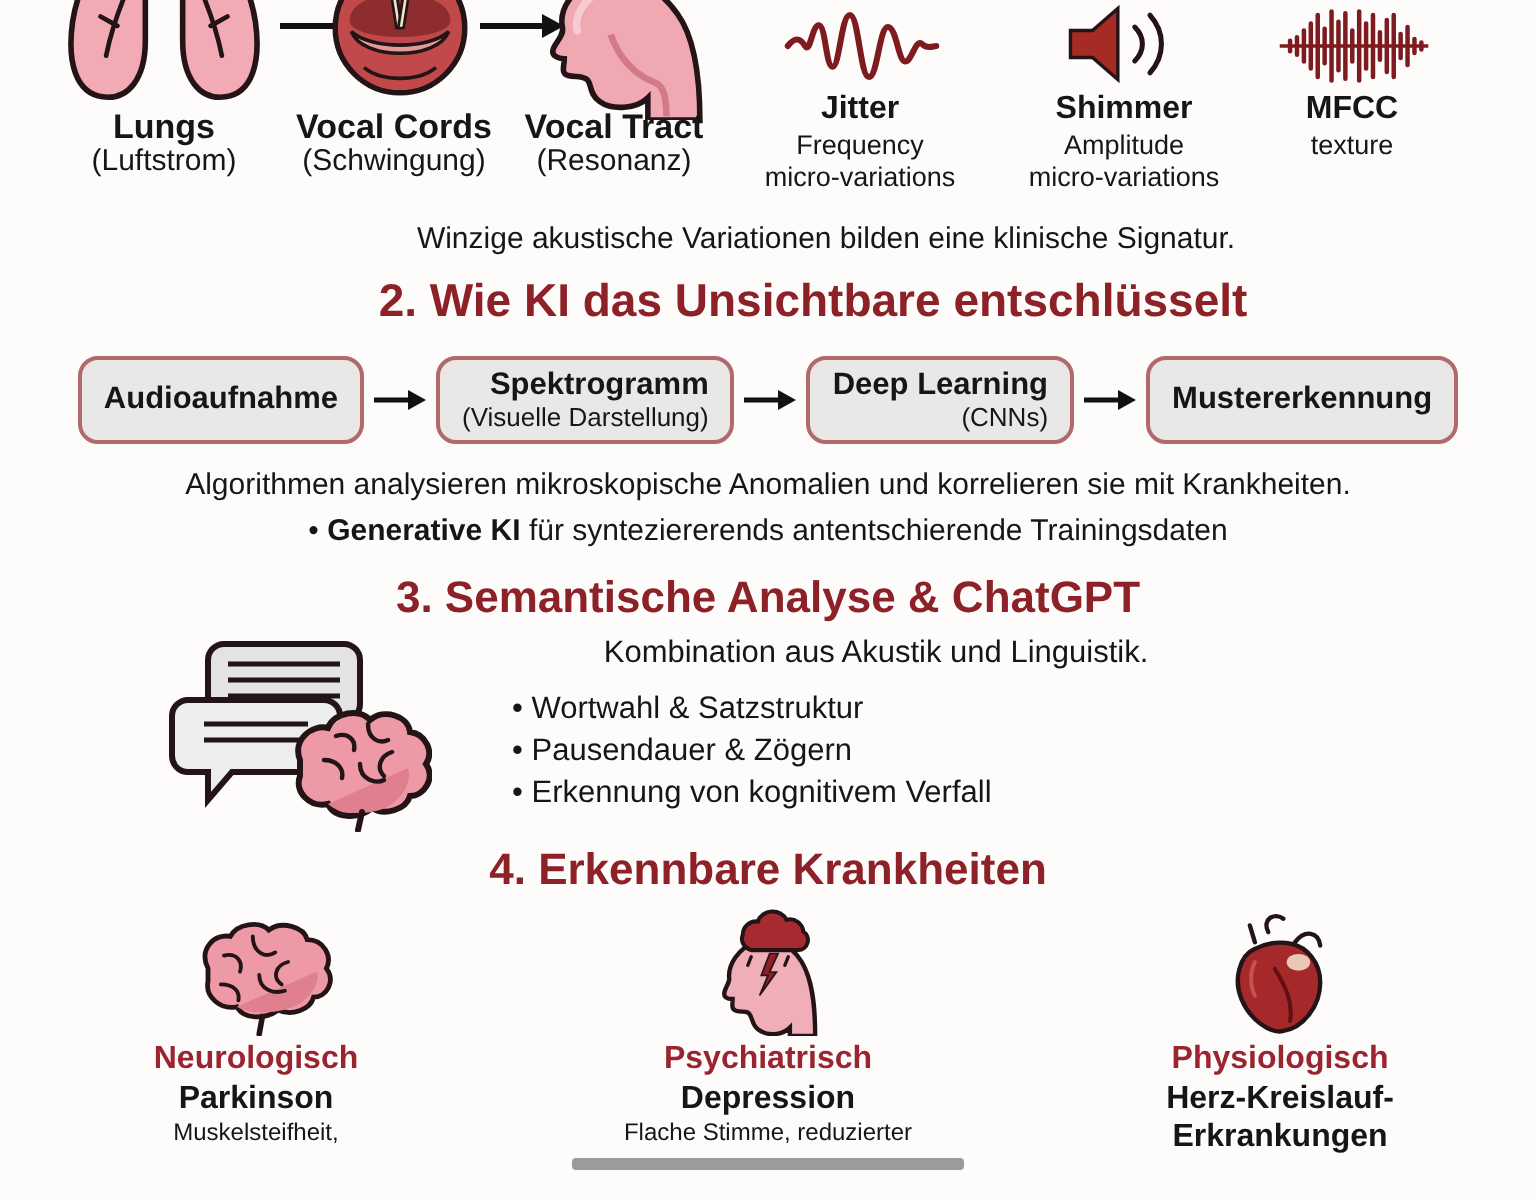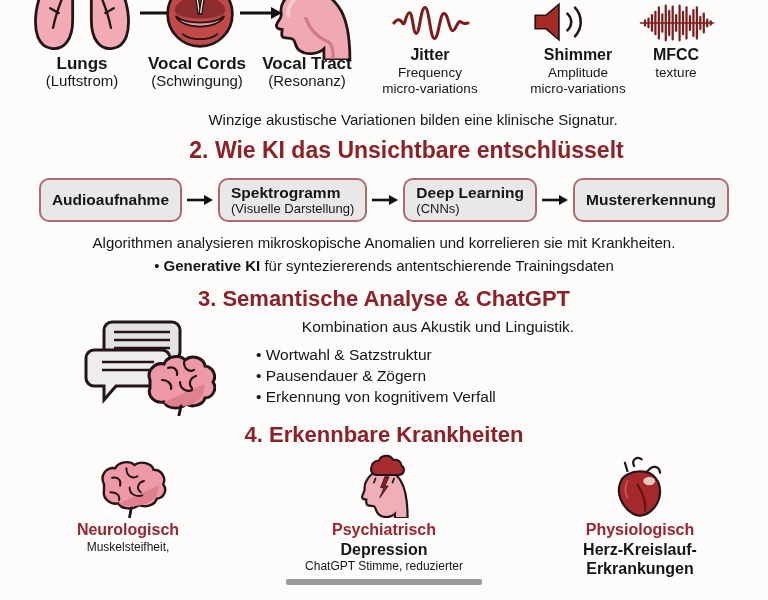--- a/index.html
+++ b/index.html
@@ -20,21 +20,21 @@
   
   .caption1 { margin-top:7px; padding-left:58px; text-align:center; font-size:15px; }
   .h-red { text-align:center; font-weight:bold; color:#8C2127; }
   .h2 { margin-top:9px; font-size:23px;padding-left:45px; }
   .h3 { margin-top:12px; font-size:22px; }
   .h4 { margin-top:2px; font-size:22px; }
 
   
   .flow-row { margin-top:14px; display:flex; justify-content:center; align-items:center; gap:5px; }
   .flow-box { background:#EAE7E7; border:2px solid #B06A6E; border-radius:10px;
-              padding:4px 11px; text-align:left; min-height:44px;
+              padding:4px 11px; text-align:right; min-height:44px;
               display:flex; flex-direction:column; justify-content:center; }
   .flow-box .t { font-weight:bold; font-size:15.5px; white-space:nowrap; line-height:1.15; }
   .flow-box .s { font-size:13px; white-space:nowrap; line-height:1.1; }
   .caption2 { margin-top:12px; text-align:center; font-size:15px; }
   .bullet-line { margin-top:6px; text-align:center; font-size:15px; }
   .bullet-line::before { content:"•  "; }
   .bullet-line b { font-weight:bold; }
 
   
   .sec3-body { position:relative; height:104px; margin-top:4px; }
@@ -138,21 +138,21 @@
         <line x1="80" y1="18" x2="80" y2="26"></line>
         <line x1="84" y1="20" x2="84" y2="24"></line>
       </g>
     </svg>
 
     <div class="abs feat-label" style="left:355px; top:46px; width:150px;">
       <div class="t">Jitter</div>
       <div class="s">Frequency</div>
       <div class="s">micro-variations</div>
     </div>
-    <div class="abs feat-label" style="left:503px; top:46px; width:150px;">
+    <div class="abs feat-label" style="left:487px; top:46px; width:150px;">
       <div class="t">Shimmer</div>
       <div class="s">Amplitude</div>
       <div class="s">micro-variations</div>
     </div>
     <div class="abs feat-label" style="left:601px; top:46px; width:150px;">
       <div class="t">MFCC</div>
       <div class="s">texture</div>
     </div>
   </div>
 
@@ -227,37 +227,38 @@
     <div class="col">
       <div class="icon-wrap">
         <svg width="80" height="58" viewBox="0 0 100 72">
           <path d="M20,30 C14,18 24,8 34,10 C38,2 52,0 58,6 C66,0 80,4 82,12 C92,12 98,22 94,30 C100,38 94,48 86,48 C84,56 72,60 64,56 C56,62 42,62 38,54 C28,56 18,48 20,38 Z" fill="#EE9AA6" stroke="#241418" stroke-width="3"></path>
           <path d="M38,54 C48,60 70,58 80,50 C86,45 90,38 88,32" fill="#E0808F"></path>
           <path d="M30,22 C38,20 42,26 40,32 M48,10 C48,20 56,24 62,20 M70,26 C62,28 60,36 66,40 M28,40 C36,40 40,44 39,50 M52,34 C52,44 62,46 68,44" fill="none" stroke="#241418" stroke-width="2.4" stroke-linecap="round"></path>
           <path d="M54,60 L52,71" stroke="#241418" stroke-width="3.5" stroke-linecap="round"></path>
         </svg>
       </div>
       <div class="cat">Neurologisch</div>
+      <div class="name">Parkinson</div>
       <div class="name"></div>
       <div class="detail">Muskelsteifheit,</div>
     </div>
 
     <div class="col">
       <div class="icon-wrap">
         <svg width="60" height="64" viewBox="0 0 70 76">
           <path d="M28,20 C17,24 11,34 12,42 C12,45 9,48 9,51 C9,53 11,54 14,54 C14,57 13,60 16,61 C19,62 21,61 23,62 C26,64 25,69 29,72 C34,76 43,76 48,71 L48,76 L63,76 C63,56 61,42 55,32 C49,22 38,16 28,20 Z" fill="#F0AFB8" stroke="#241418" stroke-width="2.6"></path>
           <path d="M20,16 a8,8 0 0 1 9,-8 a9,8 0 0 1 17,-1 a8,8 0 0 1 10,7 a6,6 0 0 1 -3,11 l-28,0 a8,7 0 0 1 -5,-9 Z" fill="#A62B30" stroke="#241418" stroke-width="2.4"></path>
           <polygon points="36,27 31,40 35,40 30,52 40,38 36,38 41,27" fill="#8E1F24" stroke="#241418" stroke-width="1"></polygon>
           <path d="M25,29 L23,34 M47,29 L45,34" stroke="#241418" stroke-width="2" stroke-linecap="round"></path>
         </svg>
       </div>
       <div class="cat">Psychiatrisch</div>
       <div class="name">Depression</div>
       <div class="name"></div>
-      <div class="detail">ChatGPT Stimme, reduzierter</div>
+      <div class="detail">Flache Stimme, reduzierter</div>
       <div class="cut-bar"></div>
     </div>
 
     <div class="col">
       <div class="icon-wrap">
         <svg width="60" height="62" viewBox="0 0 70 74">
           <path d="M28,12 C24,4 32,0 37,4 M20,18 L17,8 M44,18 C50,10 58,12 59,20" fill="none" stroke="#241418" stroke-width="2.6" stroke-linecap="round"></path>
           <path d="M20,22 C11,26 7,40 12,52 C17,64 29,73 37,71 C49,69 59,56 59,42 C59,30 51,21 42,19 C33,17 26,19 20,22 Z" fill="#A5282A" stroke="#241418" stroke-width="2.6"></path>
           <ellipse cx="46" cy="30" rx="7" ry="5" fill="#E8C9B8"></ellipse>
           <path d="M32,34 C38,44 43,54 41,65" fill="none" stroke="#5E1012" stroke-width="2.4" stroke-linecap="round"></path>

